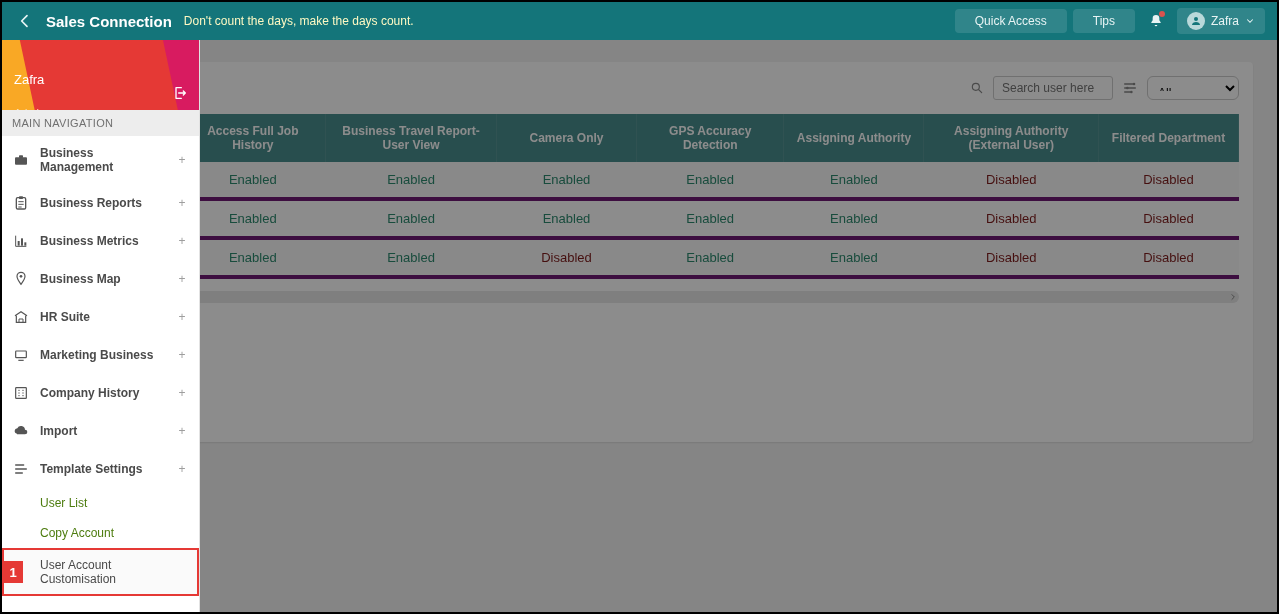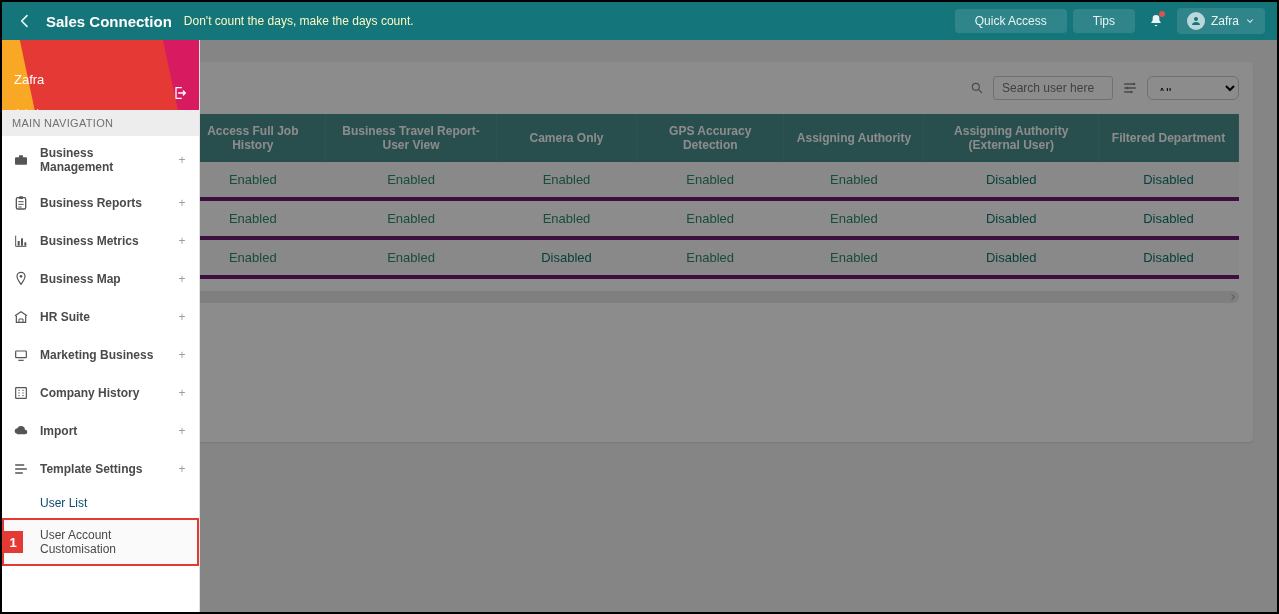--- a/index.html
+++ b/index.html
@@ -105,21 +105,21 @@
   }
   tbody td {
     padding: 10px 8px;
     border-bottom: 4px solid #701a75;
     text-align: center;
     font-size: 13px;
   }
   tbody tr:first-child { background: #f9f9f9; }
   tbody tr:nth-child(3) { background: #f9f9f9; }
   .enabled { color: #2d8a6f; }
-  .disabled { color: #0f766e; }
+  .disabled { color: #7f1d1d; }
 
   .hscroll {
     margin-top: 12px;
     height: 12px;
     background: #e8e8e8;
     border-radius: 6px;
     position: relative;
   }
   .hscroll .thumb {
     position:absolute; left:0; top:0; height:100%; width:110px; background:#bdbdbd; border-radius:6px;
@@ -191,21 +191,21 @@
     border-bottom: none;
   }
   .nav-item .nicon { width:18px; height:18px; display:flex; align-items:center; justify-content:center; color:#555; }
   .nav-item .label { flex:1; font-weight:600; }
   .nav-item .exp { width:14px; text-align:center; color:#9e9e9e; font-weight:400; }
 
   .sub-list { }
   .sub-item {
     padding: 8px 10px 8px 38px;
     font-size:12px;
-    color:#0c4a6e;
+    color:#4d7c0f;
     cursor:pointer;
   }
   .sub-item.highlight {
     border: 2px solid #e53935;
     background:#fafafa;
     color:#4a4a4a;
     position: relative;
     padding-left: 36px;
   }
   .callout {
@@ -453,20 +453,21 @@
             <path d="M4 6h12M4 12h16M4 18h10" stroke="#555" stroke-width="2" stroke-linecap="round"></path>
           </svg>
         </span>
       <span class="label">Template Settings</span>
       <span class="exp">+</span>
     </div>
 
 
     <div class="sub-list">
       <div class="sub-item">User List</div>
+      <div class="sub-item">Copy Account</div>
       <div class="sub-item highlight">
         <span class="callout">1</span>
         <span>User Account Customisation</span>
       </div>
 
     </div>
 
   </div>
 </div>
 

